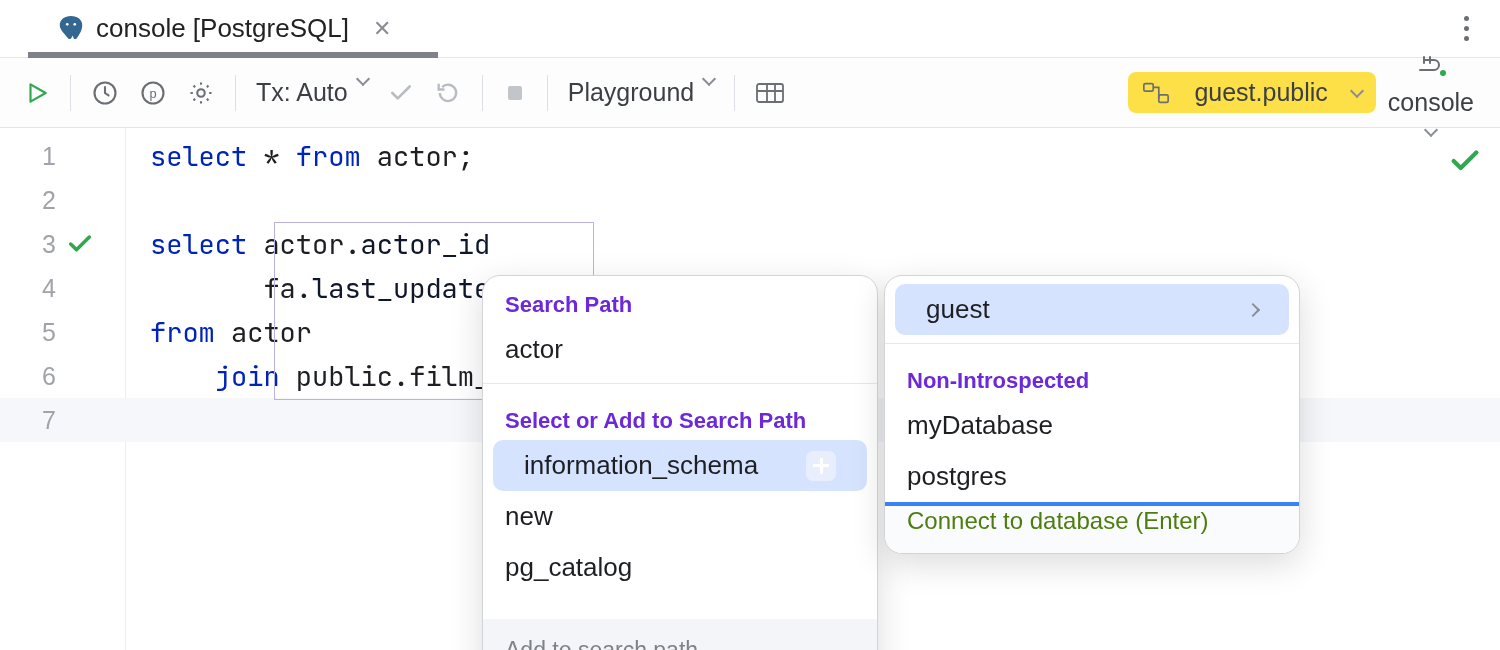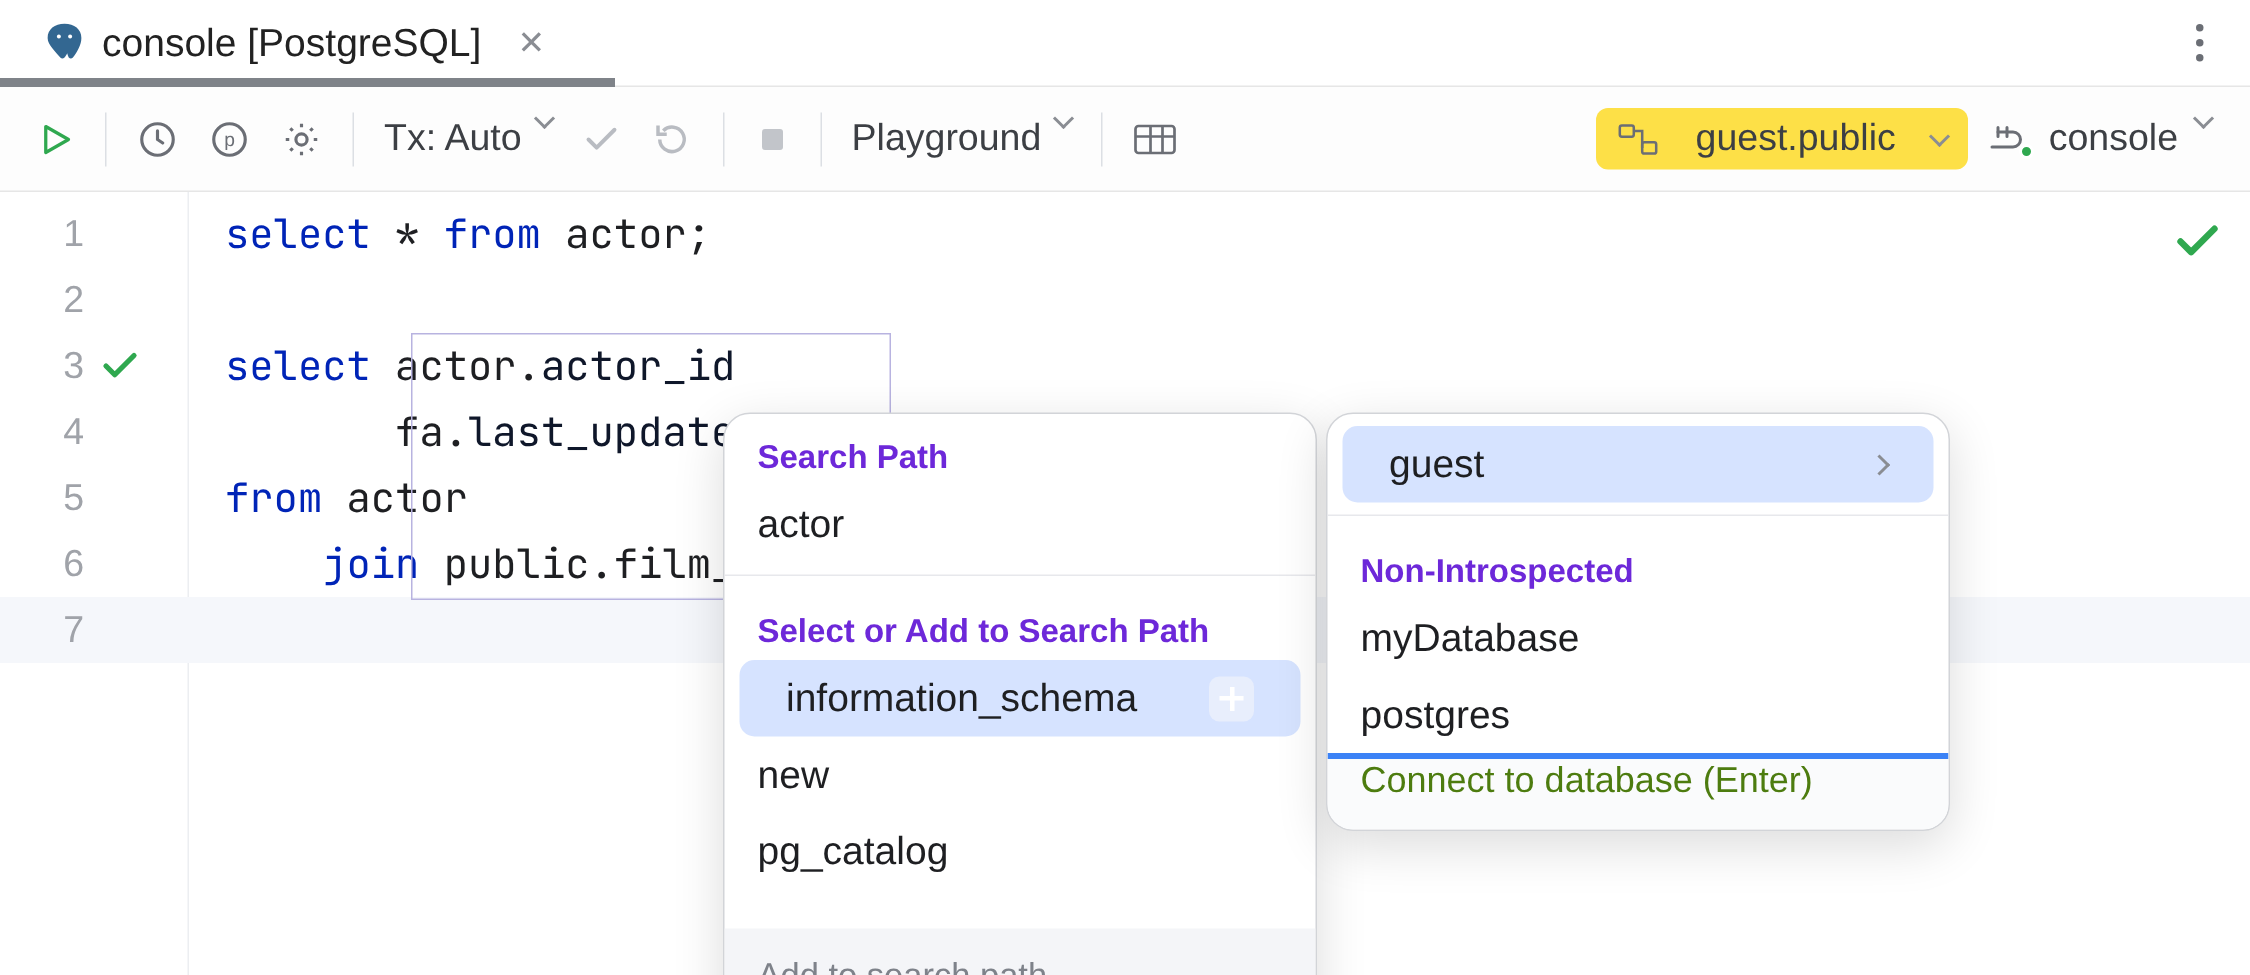--- a/index.html
+++ b/index.html
@@ -1,37 +1,37 @@
 <!DOCTYPE html>
 <html><head>
 <meta charset="utf-8">
 <style>
   * { box-sizing: border-box; margin: 0; padding: 0; }
   html, body { width: 1500px; height: 650px; font-family: -apple-system, "Segoe UI", Arial, sans-serif; background: #fff; color: #1e1f22; overflow: hidden; }
   .root { display: flex; flex-direction: column; height: 100%; }
 
   
   .tabbar { display: flex; align-items: center; height: 58px; border-bottom: 1px solid #e6e6e6; padding: 0 12px 0 0; position: relative; }
-  .tab { display: flex; align-items: center; gap: 10px; padding: 0 22px 0 28px; height: 100%; font-size: 26px; color: #222; position: relative; }
+  .tab { display: flex; align-items: center; gap: 10px; padding: 0 22px 0 28px; height: 100%; font-size: 26px; color: #222; position: relative; margin-left: 28px; }
   .tab .close { color: #8a8d93; font-size: 22px; margin-left: 14px; }
   .tab-underline { position: absolute; left: 0; bottom: -1px; height: 6px; width: 410px; background: #7f8389; }
   .tabbar .spacer { flex: 1; }
   .more-vert { display: flex; flex-direction: column; gap: 5px; width: 20px; align-items: center; margin-right: 12px; cursor: pointer; }
   .more-vert span { width: 5px; height: 5px; border-radius: 50%; background: #6b6e75; }
 
   
   .toolbar { display: flex; align-items: center; height: 70px; border-bottom: 1px solid #e6e6e6; padding: 0 14px; gap: 0; font-size: 24px; color: #3c3f44; background: #fdfdfd; }
   .tool-btn { display: flex; align-items: center; justify-content: center; height: 44px; padding: 0 10px; border-radius: 8px; cursor: pointer; }
   .sep { width: 1px; height: 36px; background: #dcdfe4; margin: 0 10px; }
   .tx-label { display: flex; align-items: flex-start; gap: 10px; padding: 0 10px; cursor: pointer; font-size: 25px; color: #3c3f44; }
   .chev-sm { width: 10px; height: 10px; border-right: 2px solid #8a8d93; border-bottom: 2px solid #8a8d93; transform: rotate(45deg); margin-top: -4px; }
   .chev-right { width: 10px; height: 10px; border-right: 2px solid #8a8d93; border-bottom: 2px solid #8a8d93; transform: rotate(-45deg); }
   .toolbar .spacer { flex: 1; }
   .schema-pill { display: flex; align-items: center; gap: 24px; padding: 6px 14px; border-radius: 8px; background: #fde047; cursor: pointer; font-size: 25px; color: #3c3f44; }
-  .ds-pill { display: flex; align-items: flex-start; gap: 12px; padding: 6px 12px; cursor: pointer; font-size: 25px; color: #3c3f44; }
+  .ds-pill { display: flex; align-items: center; gap: 12px; padding: 6px 12px; cursor: pointer; font-size: 25px; color: #3c3f44; flex-direction: column; }
 
   
   .editor { display: flex; flex: 1; position: relative; }
   .gutter { width: 126px; border-right: 1px solid #eceef1; padding-top: 6px; }
   .grow { display: flex; align-items: center; justify-content: flex-start; height: 44px; padding-left: 28px; position: relative; }
   .lineno { color: #a0a3a9; font-size: 25px; width: 28px; text-align: right; }
   .gut-check { position: absolute; left: 66px; }
   .gut-check svg { width: 28px; height: 28px; }
 
   .code { flex: 1; font-family: "JetBrains Mono", Menlo, Consolas, monospace; font-size: 27px; padding-top: 6px; position: relative; }

